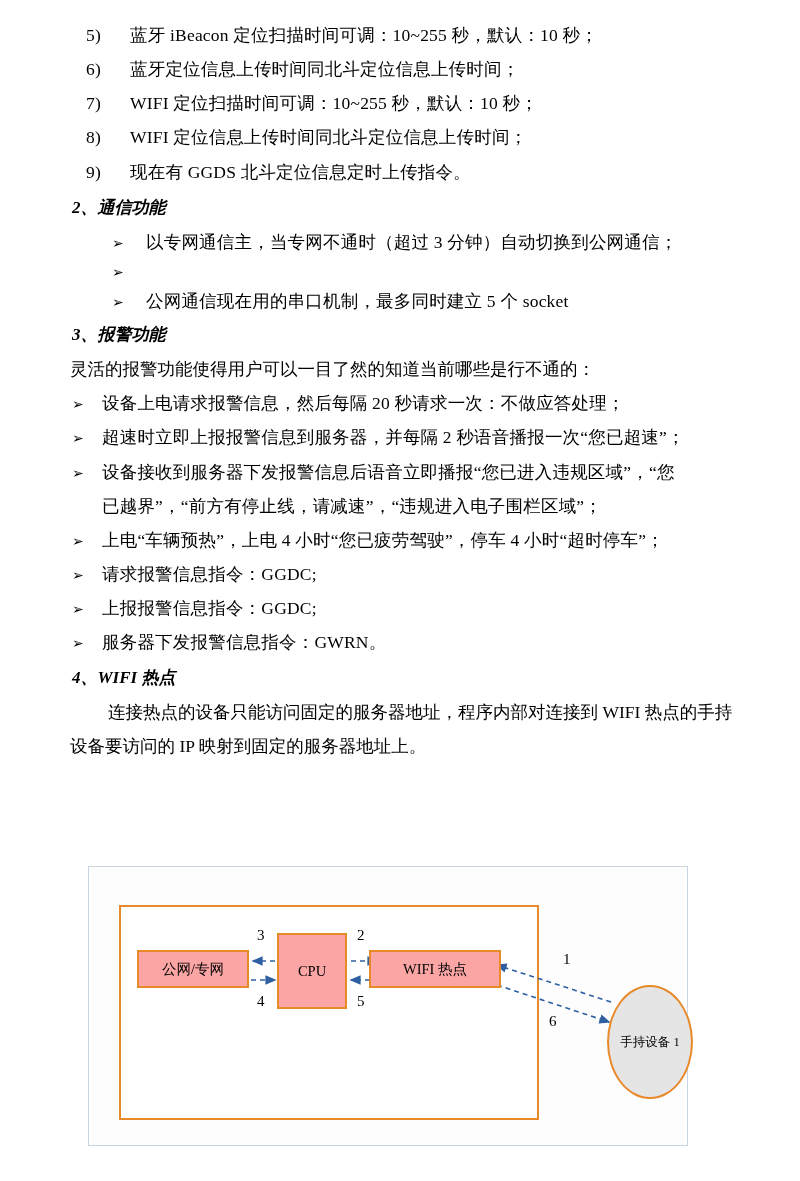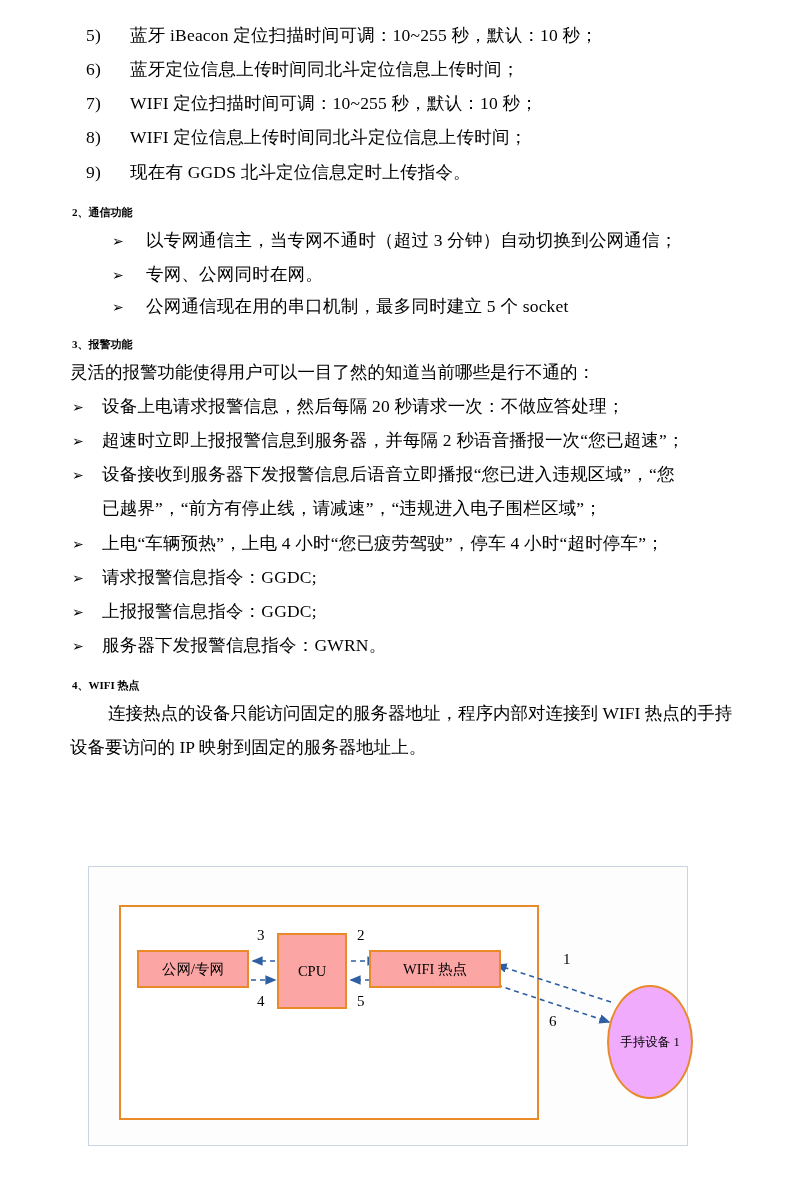--- a/index.html
+++ b/index.html
@@ -49,24 +49,25 @@
   .num-item {
     padding-left: 24px;
   }
   .num-item .marker {
     width: 44px;
   }
 
   
   .section-head {
     font-weight: bold;
-    font-size: 11px;
+    font-size: 17px;
     line-height: 2.0;
     padding-left: 10px;
-    margin-top: 12px;
+    margin-top: 2px;
+    font-style: italic;
   }
 
   
   .arrow-item {
     padding-left: 50px;
   }
   .arrow-item .marker {
     width: 34px;
     font-family: "DejaVu Sans", sans-serif;
     font-size: 14px;
@@ -155,21 +156,21 @@
     width: 82px;
     height: 110px;
     border: 2px solid #e8892a;
     border-radius: 50%;
     display: flex;
     align-items: center;
     justify-content: center;
     text-align: center;
     font-size: 12.5px;
     line-height: 1.5;
-    background: #f0abfc;
+    background: #e5e5e5;
   }
   .lbl {
     position: absolute;
     font-size: 15px;
     font-family: "Liberation Serif", "DejaVu Serif", serif;
     color: #000;
   }
   .diagram-svg {
     position: absolute;
     left: 0; top: 0;
@@ -206,21 +207,20 @@
     </div>
 
     <div class="section-head">2、通信功能</div>
 
     <div class="line arrow-item">
       <span class="marker">➢</span>
       <span class="txt">以专网通信主，当专网不通时（超过 3 分钟）自动切换到公网通信；</span>
     </div>
     <div class="line arrow-item">
       <span class="marker">➢</span>
-      <span class="txt">专网、公网同时在网。</span>
     </div>
     <div class="line arrow-item tight">
       <span class="marker">➢</span>
       <span class="txt">公网通信现在用的串口机制，最多同时建立 5 个 socket</span>
     </div>
 
     <div class="section-head">3、报警功能</div>
     <div class="plain">灵活的报警功能使得用户可以一目了然的知道当前哪些是行不通的：</div>
 
     <div class="line arrow-item1">

